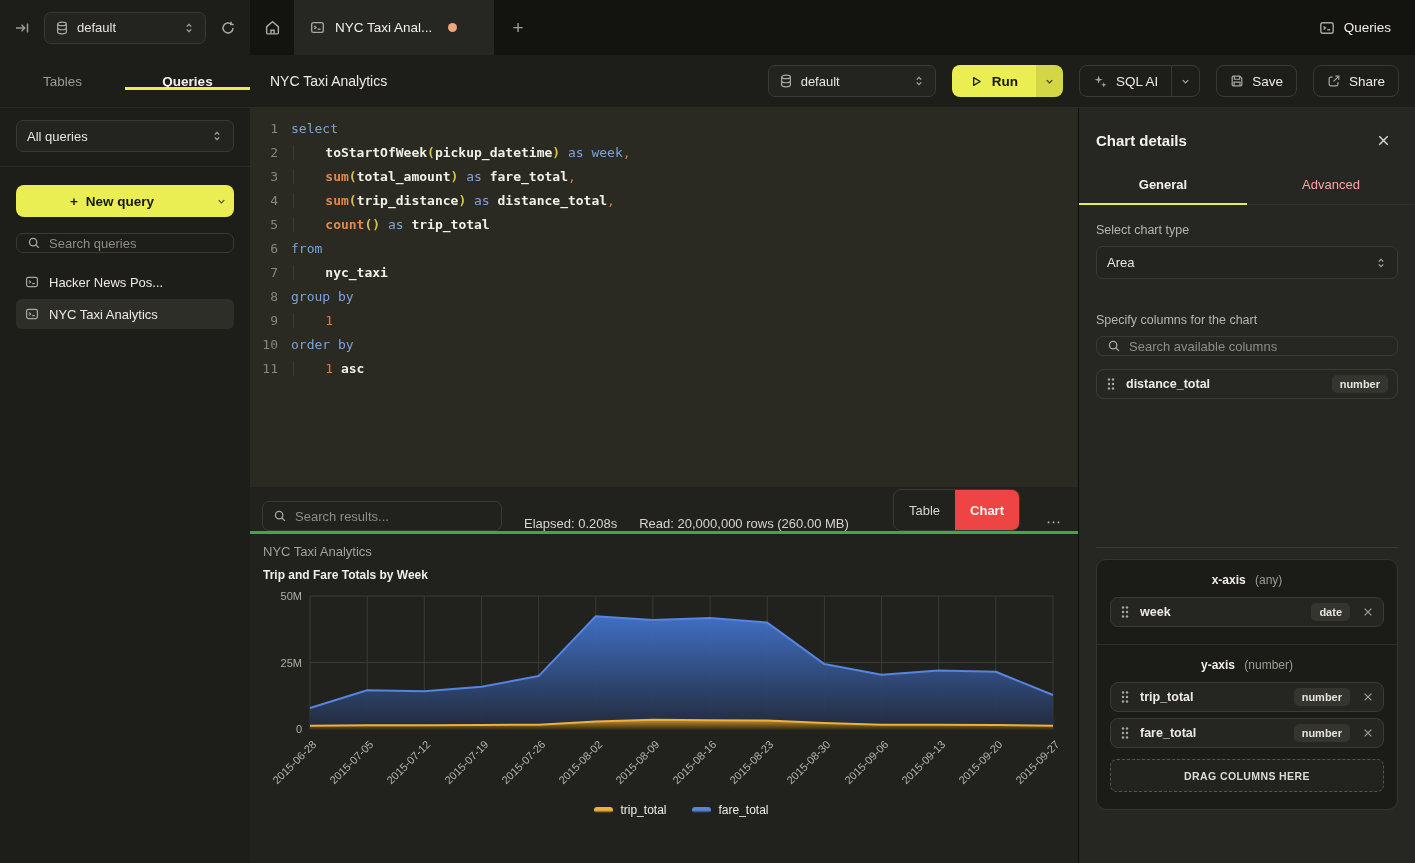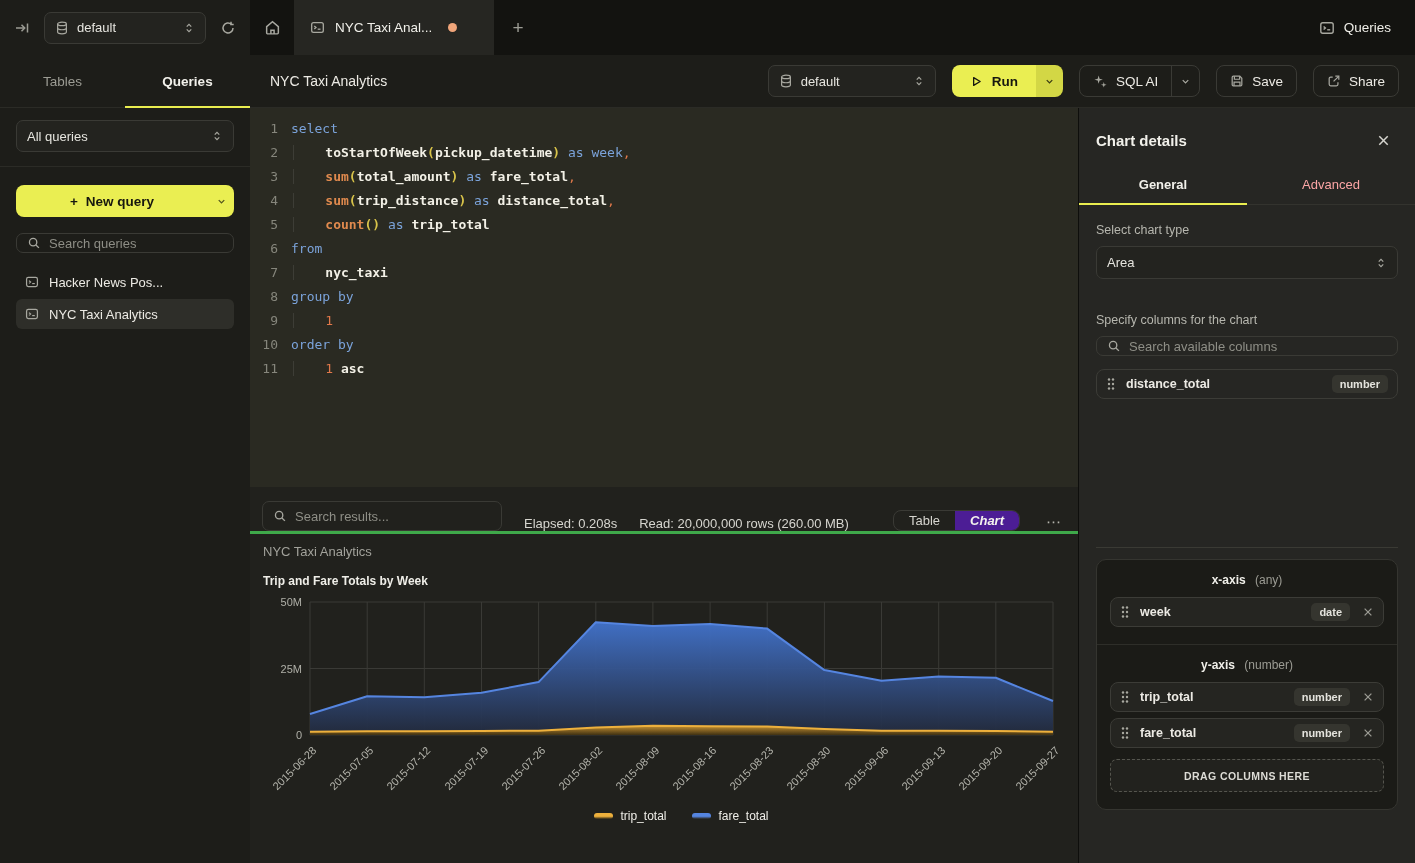--- a/index.html
+++ b/index.html
@@ -20,21 +20,21 @@
   .home-btn { width:44px; display:flex; align-items:center; justify-content:center; cursor:pointer; color:#b8b8b0; }
   .tab { display:flex; align-items:center; gap:10px; background:#262622; padding:0 16px; min-width:200px; cursor:pointer; }
   .tab-title { font-size:13.5px; color:#f0efe9; }
   .dot { width:9px; height:9px; border-radius:50%; background:#f0a57a; margin-left:6px; }
   .newtab-btn { width:48px; display:flex; align-items:center; justify-content:center; font-size:19px; color:#9c9c94; cursor:pointer; }
   .topbar-spacer { flex:1; }
   .queries-top-btn { display:flex; align-items:center; gap:9px; padding:0 24px; font-size:13.5px; color:#f0efe9; cursor:pointer; }
 
   
   .row2 { height:53px; flex:none; display:flex; background:#1d1d19; border-bottom:1px solid #2b2b26; }
-  .sidebar-tabs { width:250px; flex:none; display:flex; }
+  .sidebar-tabs { width:250px; flex:none; display:flex;align-items:center; }
   .side-tab { flex:1; display:flex; align-items:center; justify-content:center; font-size:13.5px;
     color:#9c9c94; cursor:pointer; position:relative; }
   .side-tab.active { color:#f2f1eb; font-weight:bold; }
   .side-tab.active::after { content:""; position:absolute; left:0; right:0; bottom:-1px; height:2.5px; background:#e9ed4f; }
   .main-header { flex:1; display:flex; align-items:center; padding:0 16px 0 20px; gap:16px; }
   .page-title { font-size:14px; color:#eceae4; margin-right:auto; }
   .hdr-select { width:168px; }
   .run-btn { display:flex; height:32px; border-radius:8px; overflow:hidden; cursor:pointer; }
   .run-main { background:#eaee52; color:#17170f; display:flex; align-items:center; gap:9px; padding:0 18px; font-size:13.5px; font-weight:bold; }
   .run-caret { background:#d3d745; width:27px; display:flex; align-items:center; justify-content:center; color:#3c3e14; }
@@ -76,30 +76,30 @@
   .tk-pa { color:#d9c44a; font-weight:bold; }
   .tk-id { color:#f2f0e6; font-weight:bold; }
   .tk-nu { color:#e0784a; }
   .tk-pl { color:#d0d0c8; }
   .tk-ind { border-left:1px solid #3d3d36; margin-left:2px; }
 
   
   .results-bar { height:44px; flex:none; background:#21211d; display:flex; align-items:flex-end; padding:0 12px; gap:22px; }
   .results-bar .search-box { margin-top:0; width:240px; height:30px; }
   .meta-text { font-size:13px; color:#d6d5cf; white-space:nowrap; }
-  .view-toggle { margin-left:auto; display:flex; height:21px; border:1px solid #3a3a35; border-radius:8px; overflow:hidden; }
+  .view-toggle { margin-left:auto; display:flex; height:42px; border:1px solid #3a3a35; border-radius:8px; overflow:hidden; }
   .view-toggle .vt { display:flex; align-items:center; padding:0 15px; font-size:13px; color:#d6d5cf; cursor:pointer; }
-  .view-toggle .vt.active { background:#4c1d95; color:#f4f3ed; font-weight:bold;font-style:italic; }
+  .view-toggle .vt.active { background:#ef4444; color:#f4f3ed; font-weight:bold; }
   .more-btn { color:#b4b4ac; font-size:15px; letter-spacing:1px; cursor:pointer; padding:0 4px; }
   .green-rule { height:3px; background:#3fa94a; flex:none; }
 
   
   .chart-card { flex:1; background:#21211d; padding:10px 0 0 13px; position:relative; min-height:0; }
   .chart-title { font-size:13px; color:#a2a29b; }
-  .chart-subtitle { font-size:12px; font-weight:bold; color:#efeee8; margin-top:15px; }
+  .chart-subtitle { font-size:12px; font-weight:bold; color:#efeee8; margin-top:9px; }
   .plot-zone { position:relative; margin:14px 0 0 47px; width:743px; height:133px; }
   .plot-zone svg { position:absolute; inset:0; overflow:visible; }
   .ylab { position:absolute; right:calc(100% + 8px); transform:translateY(-50%); font-size:11px; color:#b0b0a8; white-space:nowrap; }
   .xlabels { position:relative; margin-left:47px; width:743px; height:72px; }
   .xlab { position:absolute; top:9px; font-size:11px; color:#b4b4ac; white-space:nowrap;
     transform:translateX(-100%) rotate(-45deg); transform-origin:100% 0; }
   .legend { display:flex; justify-content:center; gap:26px; margin:2px 0 0 47px; width:743px; }
   .legend-item { display:flex; align-items:center; gap:7px; font-size:12px; color:#efeee8; cursor:pointer; }
   .swatch { width:19px; height:6px; border-radius:3px; }
 

